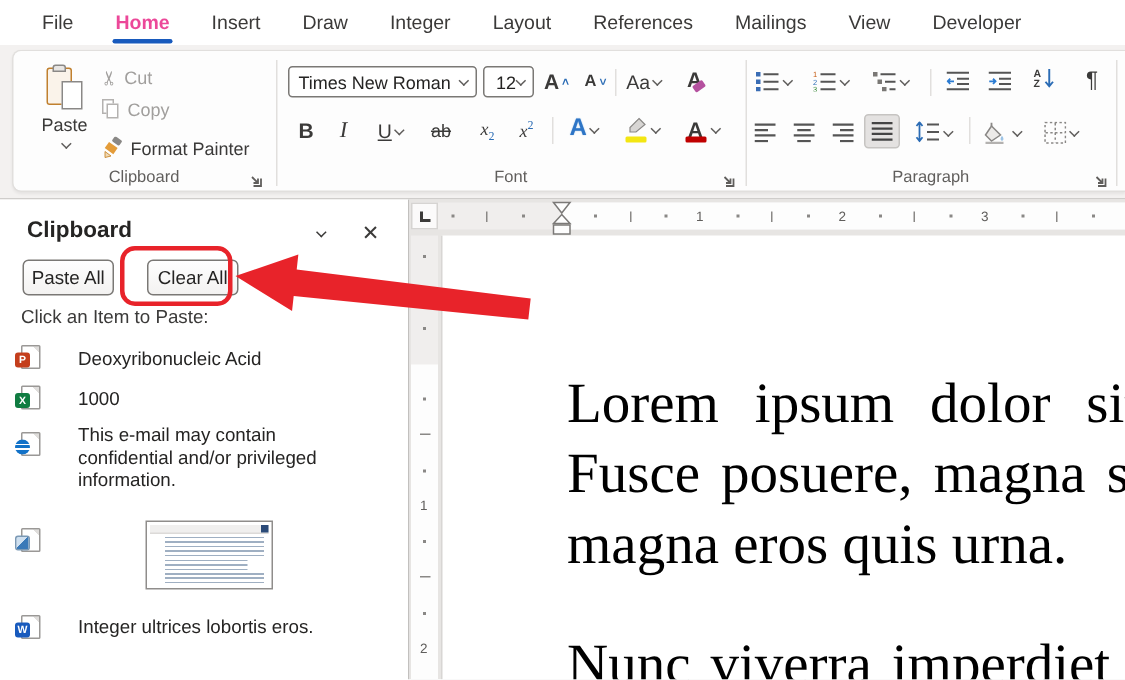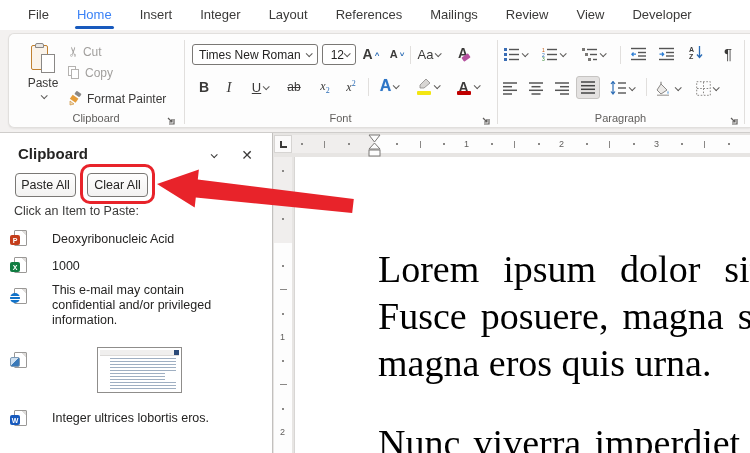--- a/index.html
+++ b/index.html
@@ -3,21 +3,21 @@
 <meta charset="utf-8">
 <style>
   * { margin:0; padding:0; box-sizing:border-box; }
   html,body { width:750px; height:453px; overflow:hidden; }
   body { font-family:"Liberation Sans","DejaVu Sans",sans-serif; background:#fff; position:relative; }
   .abs { position:absolute; }
 
   
   #menubar { left:0; top:0; width:750px; height:30px; background:#fff; display:flex; align-items:center; padding-left:14px; gap:0; }
   .menu-item { font-size:13px; color:#3b3a39; padding:6px 14px 8px 14px; position:relative; cursor:default; white-space:nowrap; }
-  .menu-item.active { color:#3b82f6; font-weight:normal; }
+  .menu-item.active { color:#ec4899; font-weight:bold; }
   .menu-item.active::after { content:""; position:absolute; left:12px; right:12px; bottom:1px; height:3px; border-radius:2px; background:#185abd; }
 
   
   #ribbon-bg { left:0; top:30px; width:750px; height:103px; background:#f3f1f0; border-bottom:1px solid #cfcdcb; }
   #ribbon-card { left:8px; top:33px; width:742px; height:95px; background:#fdfdfd; border:1px solid #e1dfdd; border-right:none; border-radius:6px 0 0 6px; box-shadow:0 1px 2px rgba(0,0,0,.06); }
   .vdiv { width:1px; background:#e1dfdd; top:40px; height:84px; }
   .grp-label { top:112px; font-size:11px; color:#605e5c; text-align:center; }
   .launcher { top:115px; width:12px; height:12px; }
   .btn-lite { display:flex; align-items:center; gap:4px; color:#3b3a39; font-size:12px; }
   .disabled { color:#a19f9d !important; }
@@ -95,25 +95,25 @@
 
   svg { display:block; }
 </style>
 </head>
 <body>
 
 <div id="menubar" class="abs">
   <div class="menu-item">File</div>
   <div class="menu-item active">Home</div>
   <div class="menu-item">Insert</div>
+  <div class="menu-item">Draw</div>
   <div class="menu-item">Integer</div>
   <div class="menu-item">Layout</div>
   <div class="menu-item">References</div>
   <div class="menu-item">Mailings</div>
-  <div class="menu-item">Review</div>
   <div class="menu-item">View</div>
   <div class="menu-item">Developer</div>
 
 </div>
 
 <div id="ribbon-bg" class="abs"></div>
 <div id="ribbon-card" class="abs"></div>
 
 <div id="paste-btn" class="abs">
   <div class="clipboard-icon">
@@ -354,21 +354,21 @@
 <div class="abs vdiv" style="left:744px;"></div>
 
 <div id="pane" class="abs"></div>
 <div id="pane-title" class="abs">Clipboard</div>
 <div class="abs pane-hbtn" style="left:202px;top:145px;">
   <span class="chev" style="border-color:#3b3a39;"></span>
 </div>
 <div class="abs pane-hbtn" style="left:236px;top:145px;font-size:14px;">✕</div>
 
 <div class="pane-btn" style="left:15px;top:173px;width:61px;">Paste All</div>
-<div class="pane-btn" style="left:87px;top:173px;width:61px;text-align:center;">Clear All</div>
+<div class="pane-btn" style="left:98px;top:173px;width:61px;text-align:center;">Clear All</div>
 <div id="clear-highlight" class="abs"></div>
 <div id="pane-hint" class="abs">Click an Item to Paste:</div>
 
 <div class="abs" style="left:14px;top:230px;">
   <div class="fileicon">
       <span class="badge pp">P</span>
     </div>
 </div>
 <div class="abs clip-item-text" style="left:52px;top:232px;">Deoxyribonucleic Acid</div>
 

